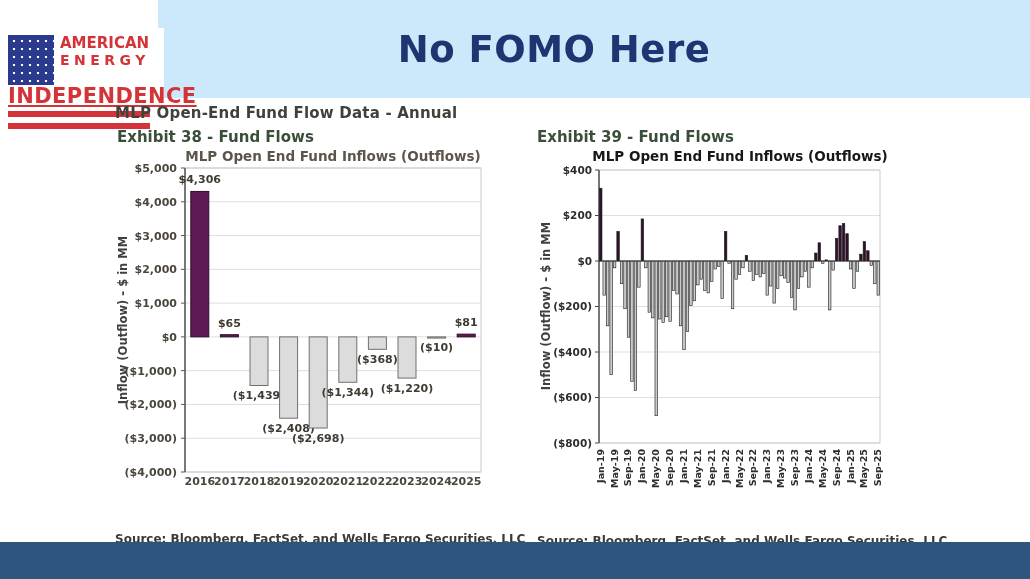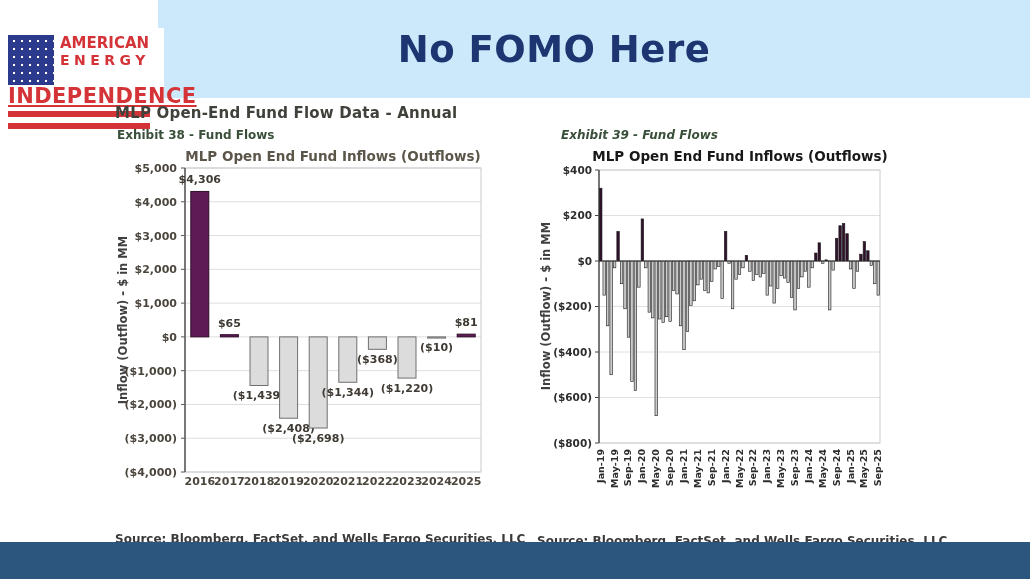--- a/index.html
+++ b/index.html
@@ -18,21 +18,21 @@
                background-image:radial-gradient(circle,#ffffff 1.1px,rgba(255,255,255,0) 1.6px);
                background-size:8px 8px;background-position:2px 2px;}
   .logo-words{display:flex;flex-direction:column;}
   .logo-l1{color:#d43438;font-weight:800;font-size:15px;line-height:17px;}
   .logo-l2{color:#d43438;font-weight:700;font-size:14px;line-height:16px;letter-spacing:.32em;}
   .logo-l3{color:#d43438;font-weight:800;font-size:21px;line-height:18px;letter-spacing:.02em;margin-top:2px;text-decoration:underline;}
   .flag-stripe{width:142px;height:6px;background:#d43438;margin-top:6px;}
 
   
   .section-title{position:absolute;font-size:15px;font-weight:600;color:#3e423a;letter-spacing:.2px;}
-  .exhibit-label{position:absolute;font-size:12px;font-weight:700;color:#3a4f3a;}
+  .exhibit-label{position:absolute;font-size:15px;font-weight:700;color:#3a4f3a;}
   .source-text,.note-text{position:absolute;font-size:12px;font-weight:700;color:#3a3a3a;margin-top:36px;}
   svg{position:absolute;}
   svg text{font-family:"DejaVu Sans","Liberation Sans",sans-serif;}
   .chart-title{font-size:13.5px;font-weight:700;}
   .annual-title{fill:#5c564a;}
   .monthly-title{fill:#181818;}
   .ylab{font-size:11.5px;font-weight:700;fill:#3f3f3f;}
 
   
   .footer-bar{position:absolute;left:0;top:542px;width:1030px;height:37px;background:#2d567f;}
@@ -124,21 +124,21 @@
       <text x="323.6" y="205.22666666666666" text-anchor="middle" font-size="11" font-weight="700" fill="#3f3a33">($10)</text>
       <text x="323.6" y="339" text-anchor="middle" font-size="11" font-weight="600" fill="#4b463d">2024</text>
       <rect x="344.2" y="188.15288888888887" width="18" height="2.7359999999999998" fill="#5e1a54" stroke="#2e0d29" stroke-width="1"></rect>
       <text x="353.2" y="180.15288888888887" text-anchor="middle" font-size="11" font-weight="700" fill="#3f3a33">$81</text>
       <text x="353.2" y="339" text-anchor="middle" font-size="11" font-weight="600" fill="#4b463d">2025</text>
     </svg>
 
   <div class="source-text" style="left:115px;top:496px;">Source: Bloomberg, FactSet, and Wells Fargo Securities, LLC</div>
   <div class="note-text" style="left:115px;top:518px;">2025 is to-date (TD)</div>
 
-  <div class="exhibit-label" style="left:561px;top:128px;font-style:italic;">Exhibit 39 - Fund Flows</div>
+  <div class="exhibit-label" style="left:537px;top:128px;">Exhibit 39 - Fund Flows</div>
 
   <svg id="monthly-svg" style="left:538px;top:146px;" width="486" height="348">
     <text class="chart-title monthly-title" x="202" y="15" text-anchor="middle" font-size="14">MLP Open End Fund Inflows (Outflows)</text>
     <text class="ylab" x="12" y="160" text-anchor="middle" transform="rotate(-90 12 160)">Inflow (Outflow) - $ in MM</text>
   <line x1="61" y1="24" x2="342" y2="24" stroke="#e0e0e0" stroke-width="1"></line>
       <line x1="57" y1="24" x2="61" y2="24" stroke="#444" stroke-width="1"></line>
       <text x="54" y="27.5" text-anchor="end" font-size="10.5" font-weight="700" fill="#2d2d2d">$400</text>
       <line x1="61" y1="69.5" x2="342" y2="69.5" stroke="#e0e0e0" stroke-width="1"></line>
       <line x1="57" y1="69.5" x2="61" y2="69.5" stroke="#444" stroke-width="1"></line>
       <text x="54" y="73" text-anchor="end" font-size="10.5" font-weight="700" fill="#2d2d2d">$200</text>

